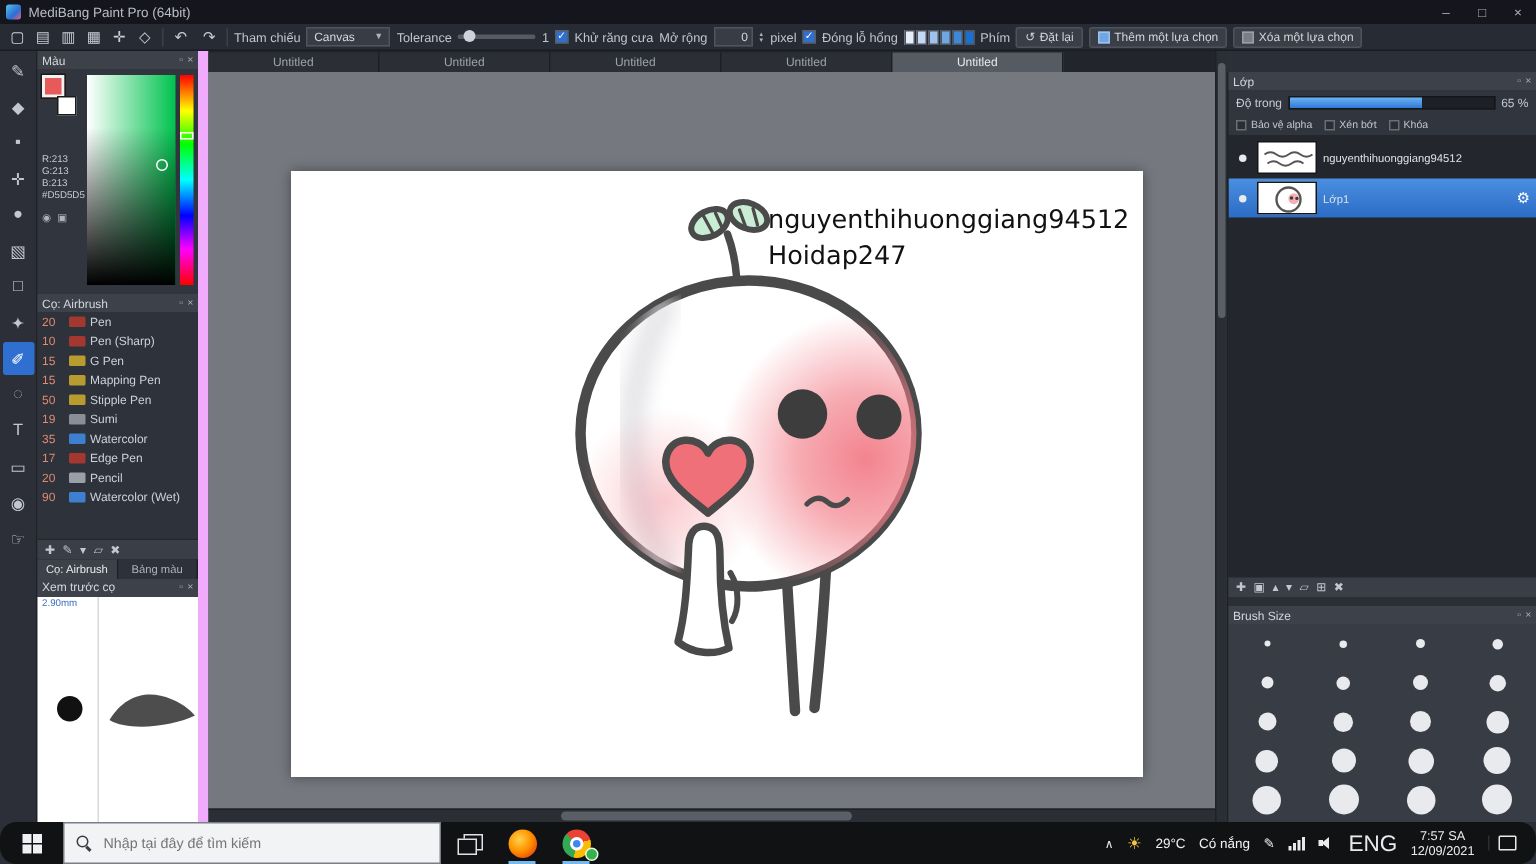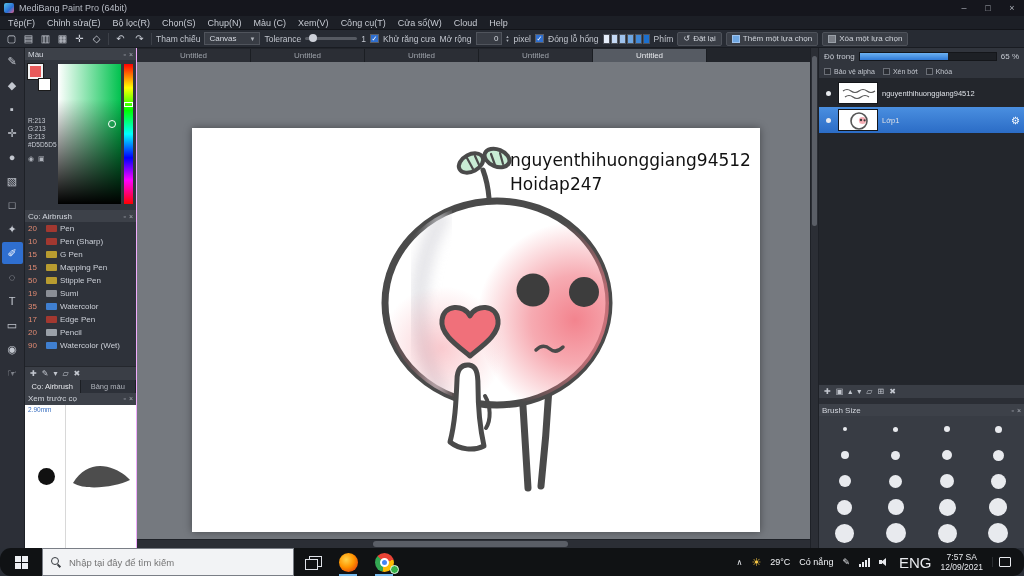--- a/index.html
+++ b/index.html
@@ -36,21 +36,21 @@
 
   
   .middle { flex:1; min-height:0; display:flex; margin-right:206px; }
 
   
   .toolstrip { flex:0 0 25px; background:#2c2f37; border-right:1px solid #1e2127; display:flex; flex-direction:column; align-items:center; padding-top:2px; gap:2px; }
   .tool { width:21px; height:22px; display:flex; align-items:center; justify-content:center; color:#c3c7cf; font-size:11px; border-radius:2px; }
   .tool.selected { background:#2f6fd0; color:#fff; }
 
   
-  .leftpanel { flex:0 0 112px; background:#31353d; border-right:1px solid #f0abfc; display:flex; flex-direction:column; }
+  .leftpanel { flex:0 0 112px; background:#31353d; border-right:7px solid #f0abfc; display:flex; flex-direction:column; }
   .panel-header { flex:0 0 12px; height:12px; background:#3d4149; display:flex; align-items:center; padding:0 3px; font-size:8px; color:#d2d6dd; }
   .ph-title { flex:1; white-space:nowrap; overflow:hidden; }
   .ph-ic { font-size:7px; color:#a9adb5; margin-left:3px; }
   .color-body { flex:0 0 150px; display:flex; padding:4px 3px; gap:3px; }
   .color-left { width:27px; display:flex; flex-direction:column; align-items:flex-start; }
   .swatch-stack { position:relative; width:24px; height:27px; }
   .swatch-fg { position:absolute; left:0; top:0; width:15px; height:15px; background:#e85a5a; border:2px solid #f2f2f2; outline:1px solid #1a1a1a; }
   .swatch-bg { position:absolute; right:1px; bottom:0; width:13px; height:13px; background:#fff; border:1px solid #1a1a1a; }
   .rgb-text { margin-top:26px; font-size:6.5px; line-height:8px; color:#c6cad2; }
   .cl-icons { margin-top:6px; display:flex; gap:4px; font-size:7px; color:#aeb2ba; }
@@ -162,33 +162,20 @@
 <div class="app">
 
   <div class="titlebar">
     <span class="app-icon"></span>
     <span class="title-text">MediBang Paint Pro (64bit)</span>
     <span class="win-btn">–</span>
     <span class="win-btn">□</span>
     <span class="win-btn">×</span>
   </div>
 
-  <div class="menubar">
-      <div class="menu-item">Tệp(F)</div>
-      <div class="menu-item">Chỉnh sửa(E)</div>
-      <div class="menu-item">Bộ lọc(R)</div>
-      <div class="menu-item">Chọn(S)</div>
-      <div class="menu-item">Chụp(N)</div>
-      <div class="menu-item">Màu (C)</div>
-      <div class="menu-item">Xem(V)</div>
-      <div class="menu-item">Công cụ(T)</div>
-      <div class="menu-item">Cửa sổ(W)</div>
-      <div class="menu-item">Cloud</div>
-      <div class="menu-item">Help</div>
-    </div>
 
   <div class="toolbar">
     <span style="display:inline-flex;gap:2px;">
         <span class="tb-icon">▢</span>
         <span class="tb-icon">▤</span>
         <span class="tb-icon">▥</span>
         <span class="tb-icon">▦</span>
         <span class="tb-icon">✛</span>
         <span class="tb-icon">◇</span>
       </span>
@@ -442,20 +429,25 @@
           <span class="hthumb"></span>
         </div>
     </div>
 
     <div class="vscroll">
         <span class="vthumb"></span>
       </div>
   </div>
 
   <div class="rightpanel">
+    <div class="panel-header">
+      <span class="ph-title">Lớp</span>
+      <span class="ph-ic">▫</span>
+      <span class="ph-ic">×</span>
+    </div>
     <div class="rp-row">
       <span>Độ trong</span>
       <span class="op-track">
           <span class="op-fill"></span>
         </span>
       <span>65 %</span>
     </div>
     <div class="check-row">
       <span class="cb"></span>
       <span class="cb-label">Bảo vệ alpha</span>

